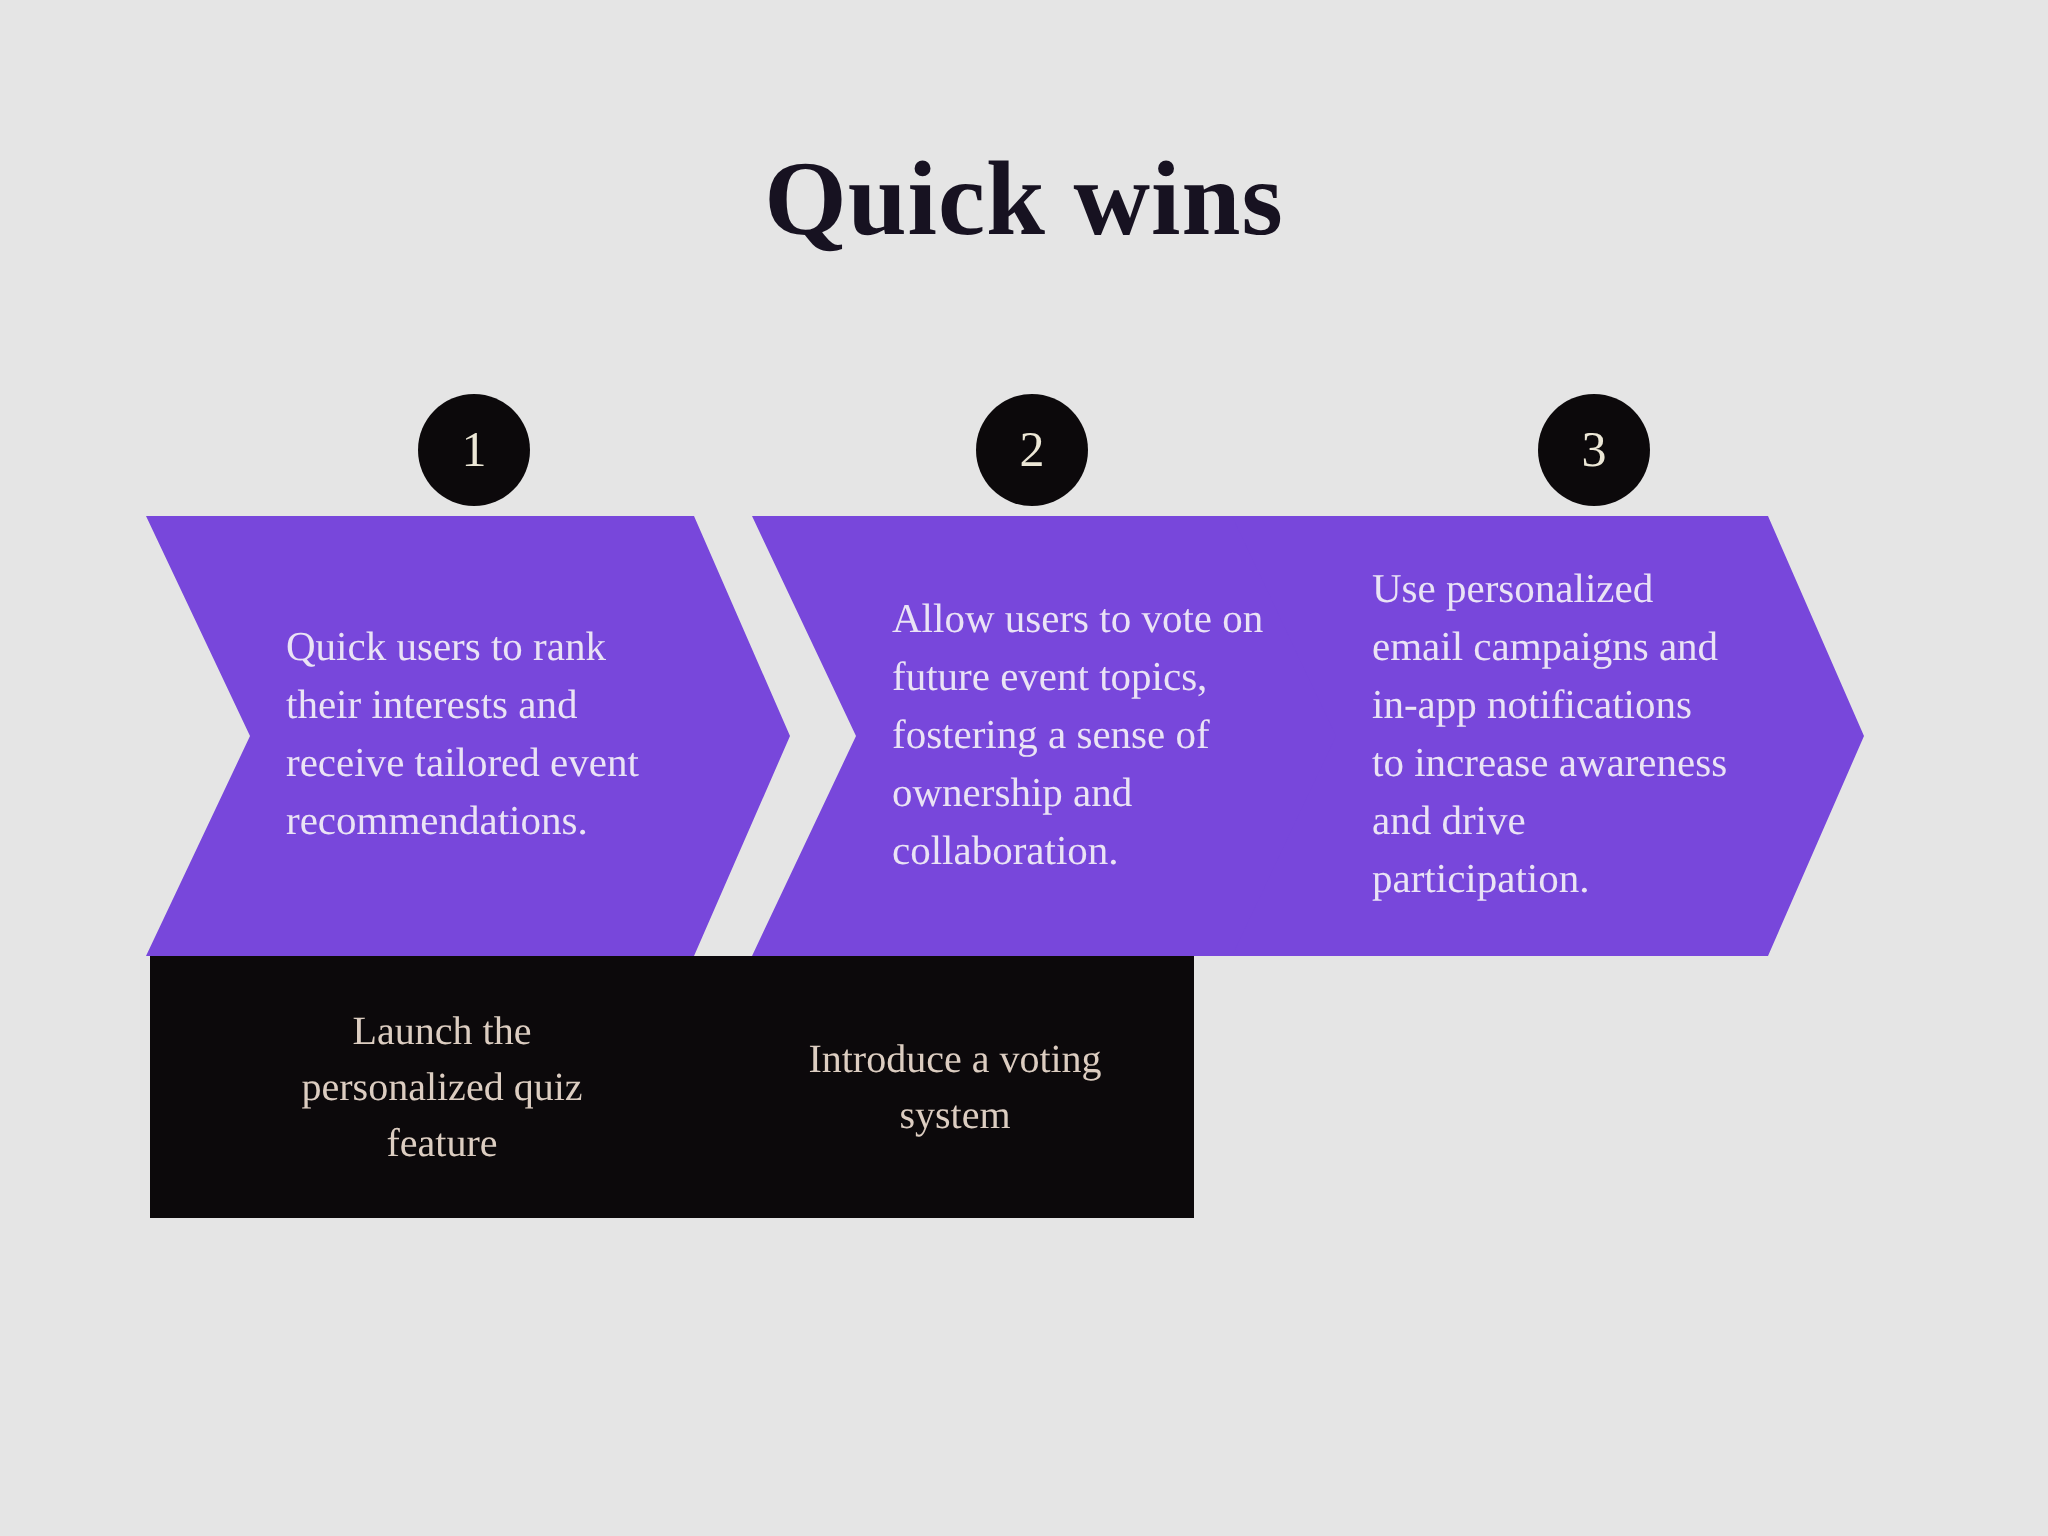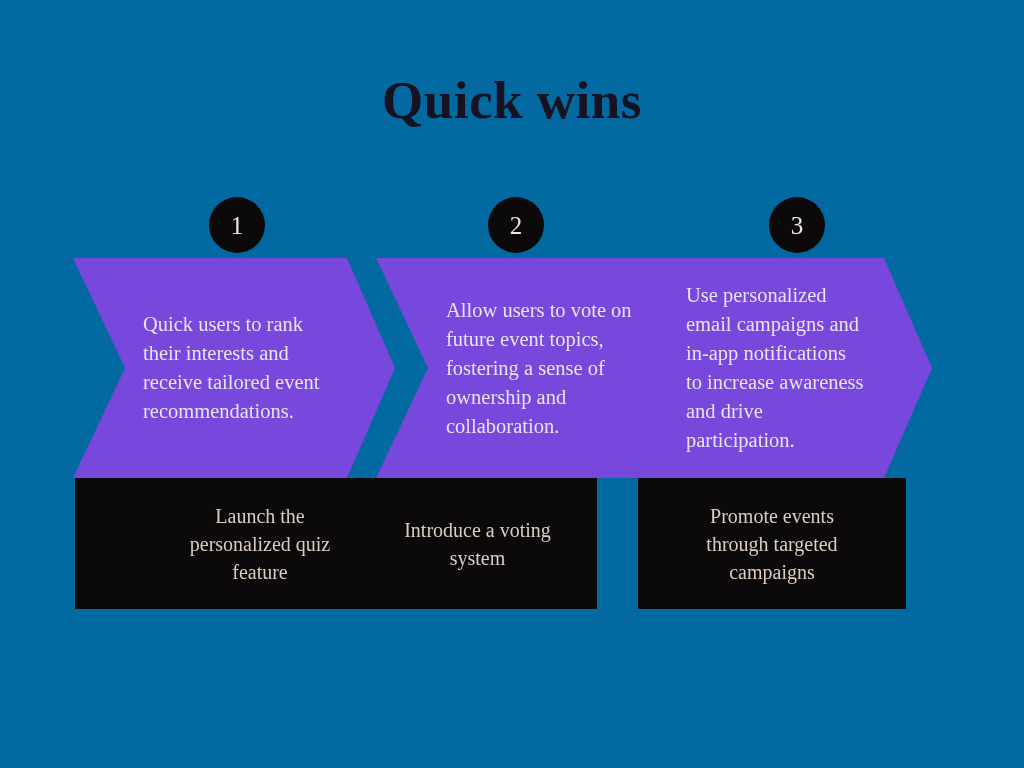--- a/index.html
+++ b/index.html
@@ -3,21 +3,21 @@
 <meta charset="utf-8">
 <style>
   html, body {
     margin: 0;
     padding: 0;
   }
   #slide {
     position: relative;
     width: 1024px;
     height: 768px;
-    background: #0369a1;
+    background: #e5e5e5;
     overflow: hidden;
     font-family: "Liberation Serif", "DejaVu Serif", serif;
   }
   .slide-title {
     position: absolute;
     top: 74px;
     left: 0;
     width: 1024px;
     margin: 0;
     text-align: center;
@@ -70,21 +70,21 @@
   .label-box {
     position: absolute;
     top: 478px;
     height: 131px;
     background: #0c090b;
     display: flex;
     align-items: center;
     justify-content: center;
     text-align: center;
   }
-  .box-1 { left: 75px;  width: 292px; padding-left: 39px; }
+  .box-1 { left: 75px;  width: 292px; }
   .box-2 { left: 358px; width: 239px; }
   .box-3 { left: 638px; width: 268px; }
   .label-box .label {
     color: #dccdc1;
     font-size: 20px;
     line-height: 28px;
     white-space: pre-line;
     padding: 0 10px;
   }
 </style>
@@ -128,18 +128,13 @@
     <span class="num">3</span>
   </div>
   <div class="chevron chevron-3">
     <div class="desc">Use personalized
 email campaigns and
 in-app notifications
 to increase awareness
 and drive
 participation.</div>
   </div>
-  <div class="label-box box-3">
-    <div class="label">Promote events
-through targeted
-campaigns</div>
-  </div>
 </div>
 
 </body></html>

